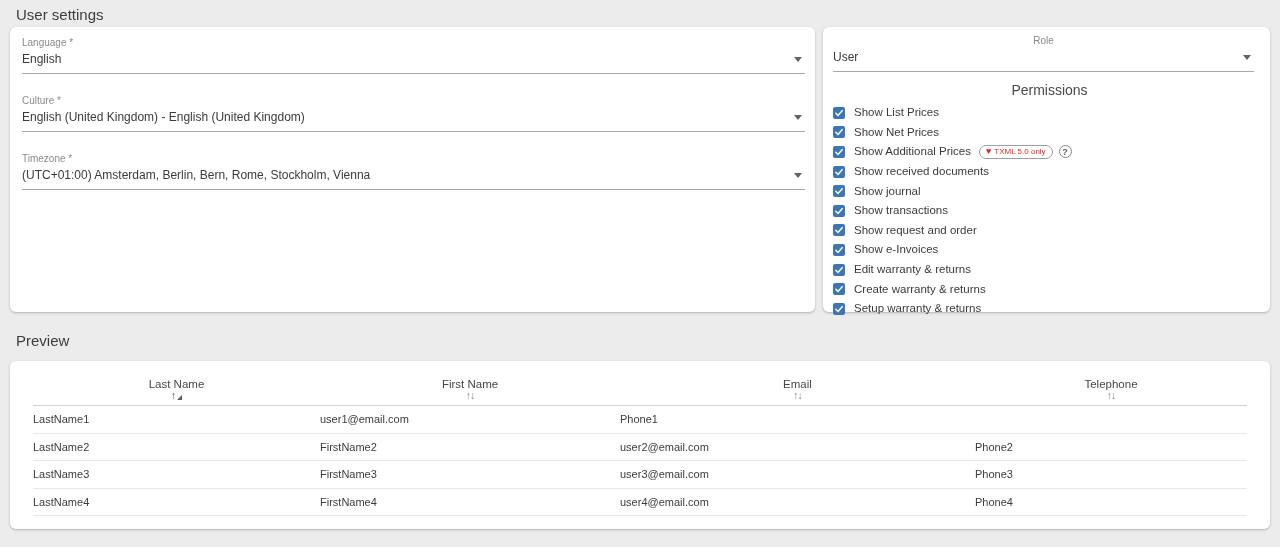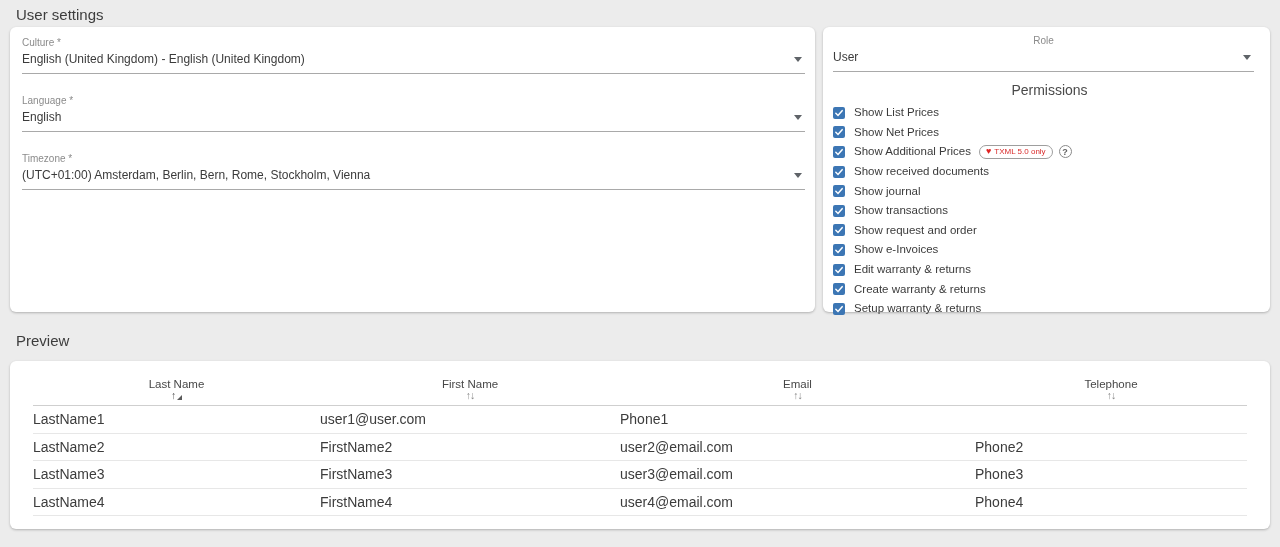--- a/index.html
+++ b/index.html
@@ -76,41 +76,41 @@
   .sort-asc { display: inline-flex; align-items: flex-end; }
   .sort-asc .up { font-size: 10.5px; color: #555; line-height: 11px; }
   .sort-asc .tri {
     width: 0; height: 0; margin-left: 1px; margin-bottom: 1px;
     border-left: 5px solid transparent; border-bottom: 5px solid #5a5a5a;
   }
   .tbl-row {
     display: grid; grid-template-columns: 287px 300px 355px 1fr;
     height: 27.5px; align-items: center; border-bottom: 1px solid #e7e7e7;
   }
-  .td { font-size: 14px; color: #3c3c3c; white-space: nowrap; }
+  .td { font-size: 11px; color: #3c3c3c; white-space: nowrap; }
 </style>
 </head>
 <body>
 
 <div class="page-title">User settings</div>
 
 <div class="cards-row">
 
   <div class="card card-left">
     <div class="field">
+      <div class="field-label">Language *</div>
+      <div class="field-control">
+        <span class="field-value">English</span>
+        <span class="dd-arrow"></span>
+      </div>
+    </div>
+    <div class="field">
       <div class="field-label">Culture *</div>
       <div class="field-control">
         <span class="field-value">English (United Kingdom) - English (United Kingdom)</span>
-        <span class="dd-arrow"></span>
-      </div>
-    </div>
-    <div class="field">
-      <div class="field-label">Language *</div>
-      <div class="field-control">
-        <span class="field-value">English</span>
         <span class="dd-arrow"></span>
       </div>
     </div>
     <div class="field">
       <div class="field-label">Timezone *</div>
       <div class="field-control">
         <span class="field-value">(UTC+01:00) Amsterdam, Berlin, Bern, Rome, Stockholm, Vienna</span>
         <span class="dd-arrow"></span>
       </div>
     </div>
@@ -244,21 +244,21 @@
         <span class="sort-both">↑↓</span>
       </div>
       <div class="th">
         <span class="th-label">Telephone</span>
         <span class="sort-both">↑↓</span>
       </div>
     </div>
   <div id="tbl-body">
       <div class="tbl-row">
         <div class="td">LastName1</div>
-        <div class="td">user1@user.com</div>
+        <div class="td">user1@email.com</div>
         <div class="td">Phone1</div>
       </div>
       <div class="tbl-row">
         <div class="td">LastName2</div>
         <div class="td">FirstName2</div>
         <div class="td">user2@email.com</div>
         <div class="td">Phone2</div>
       </div>
       <div class="tbl-row">
         <div class="td">LastName3</div>

